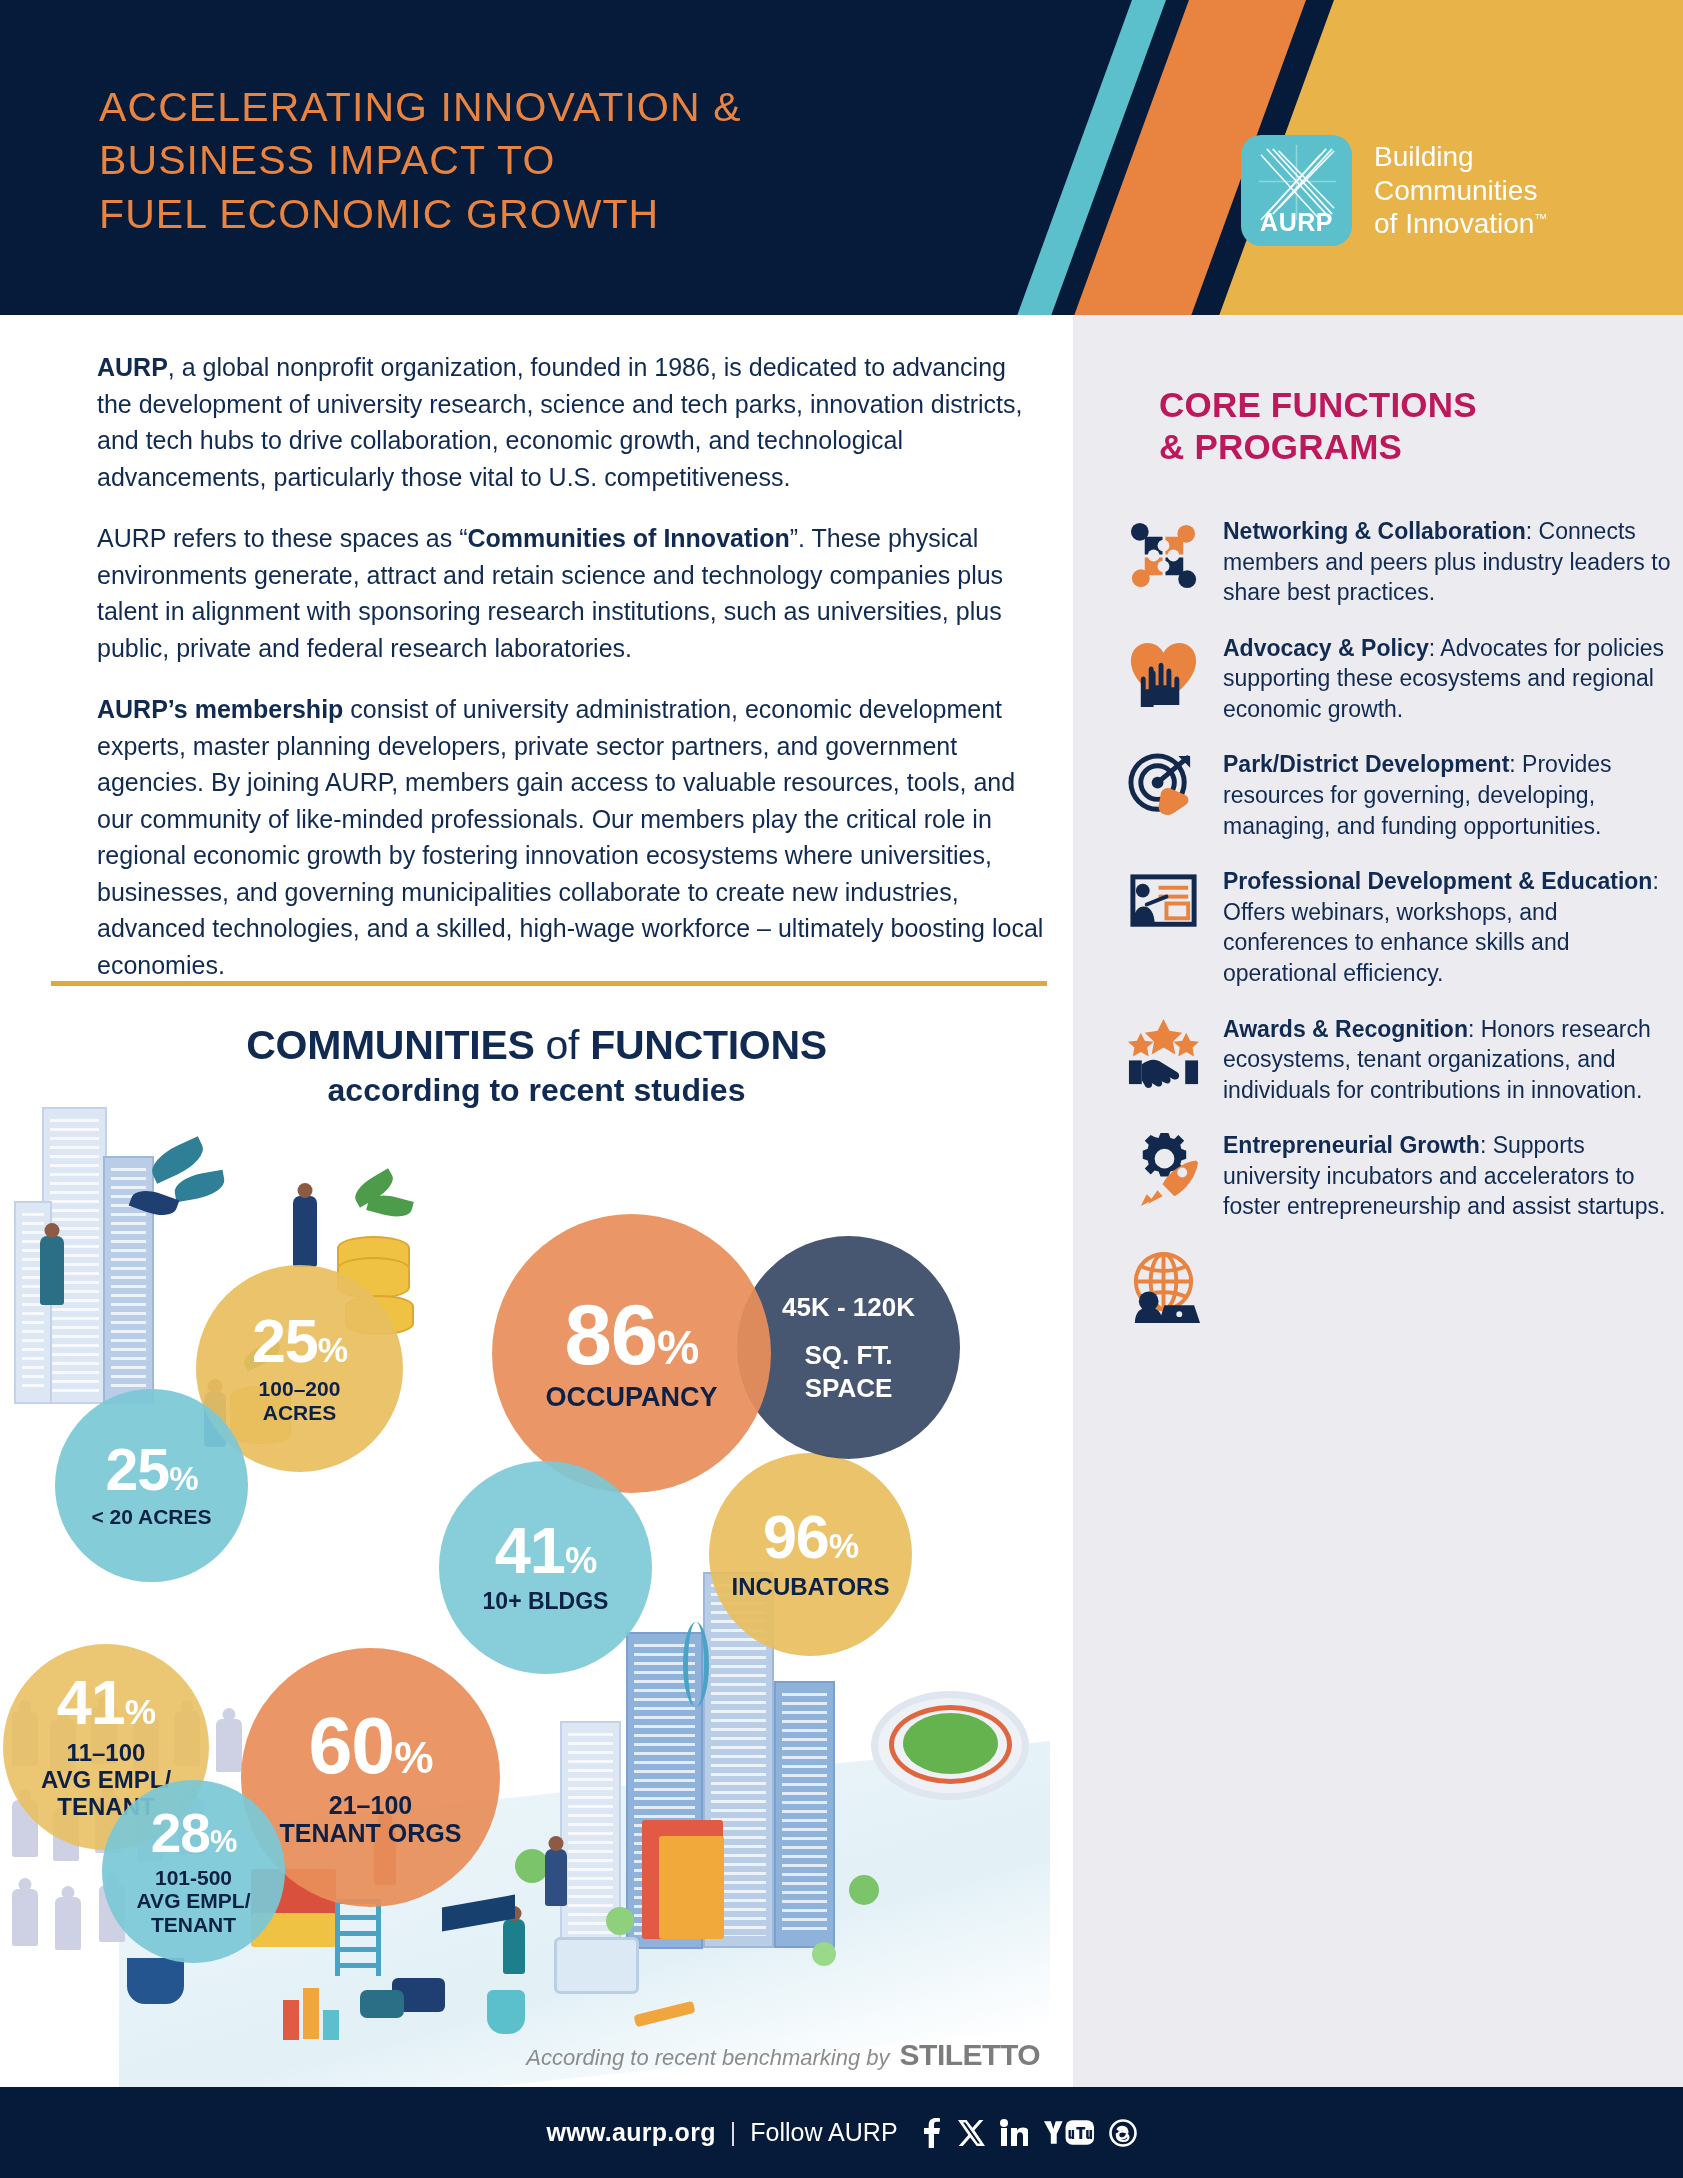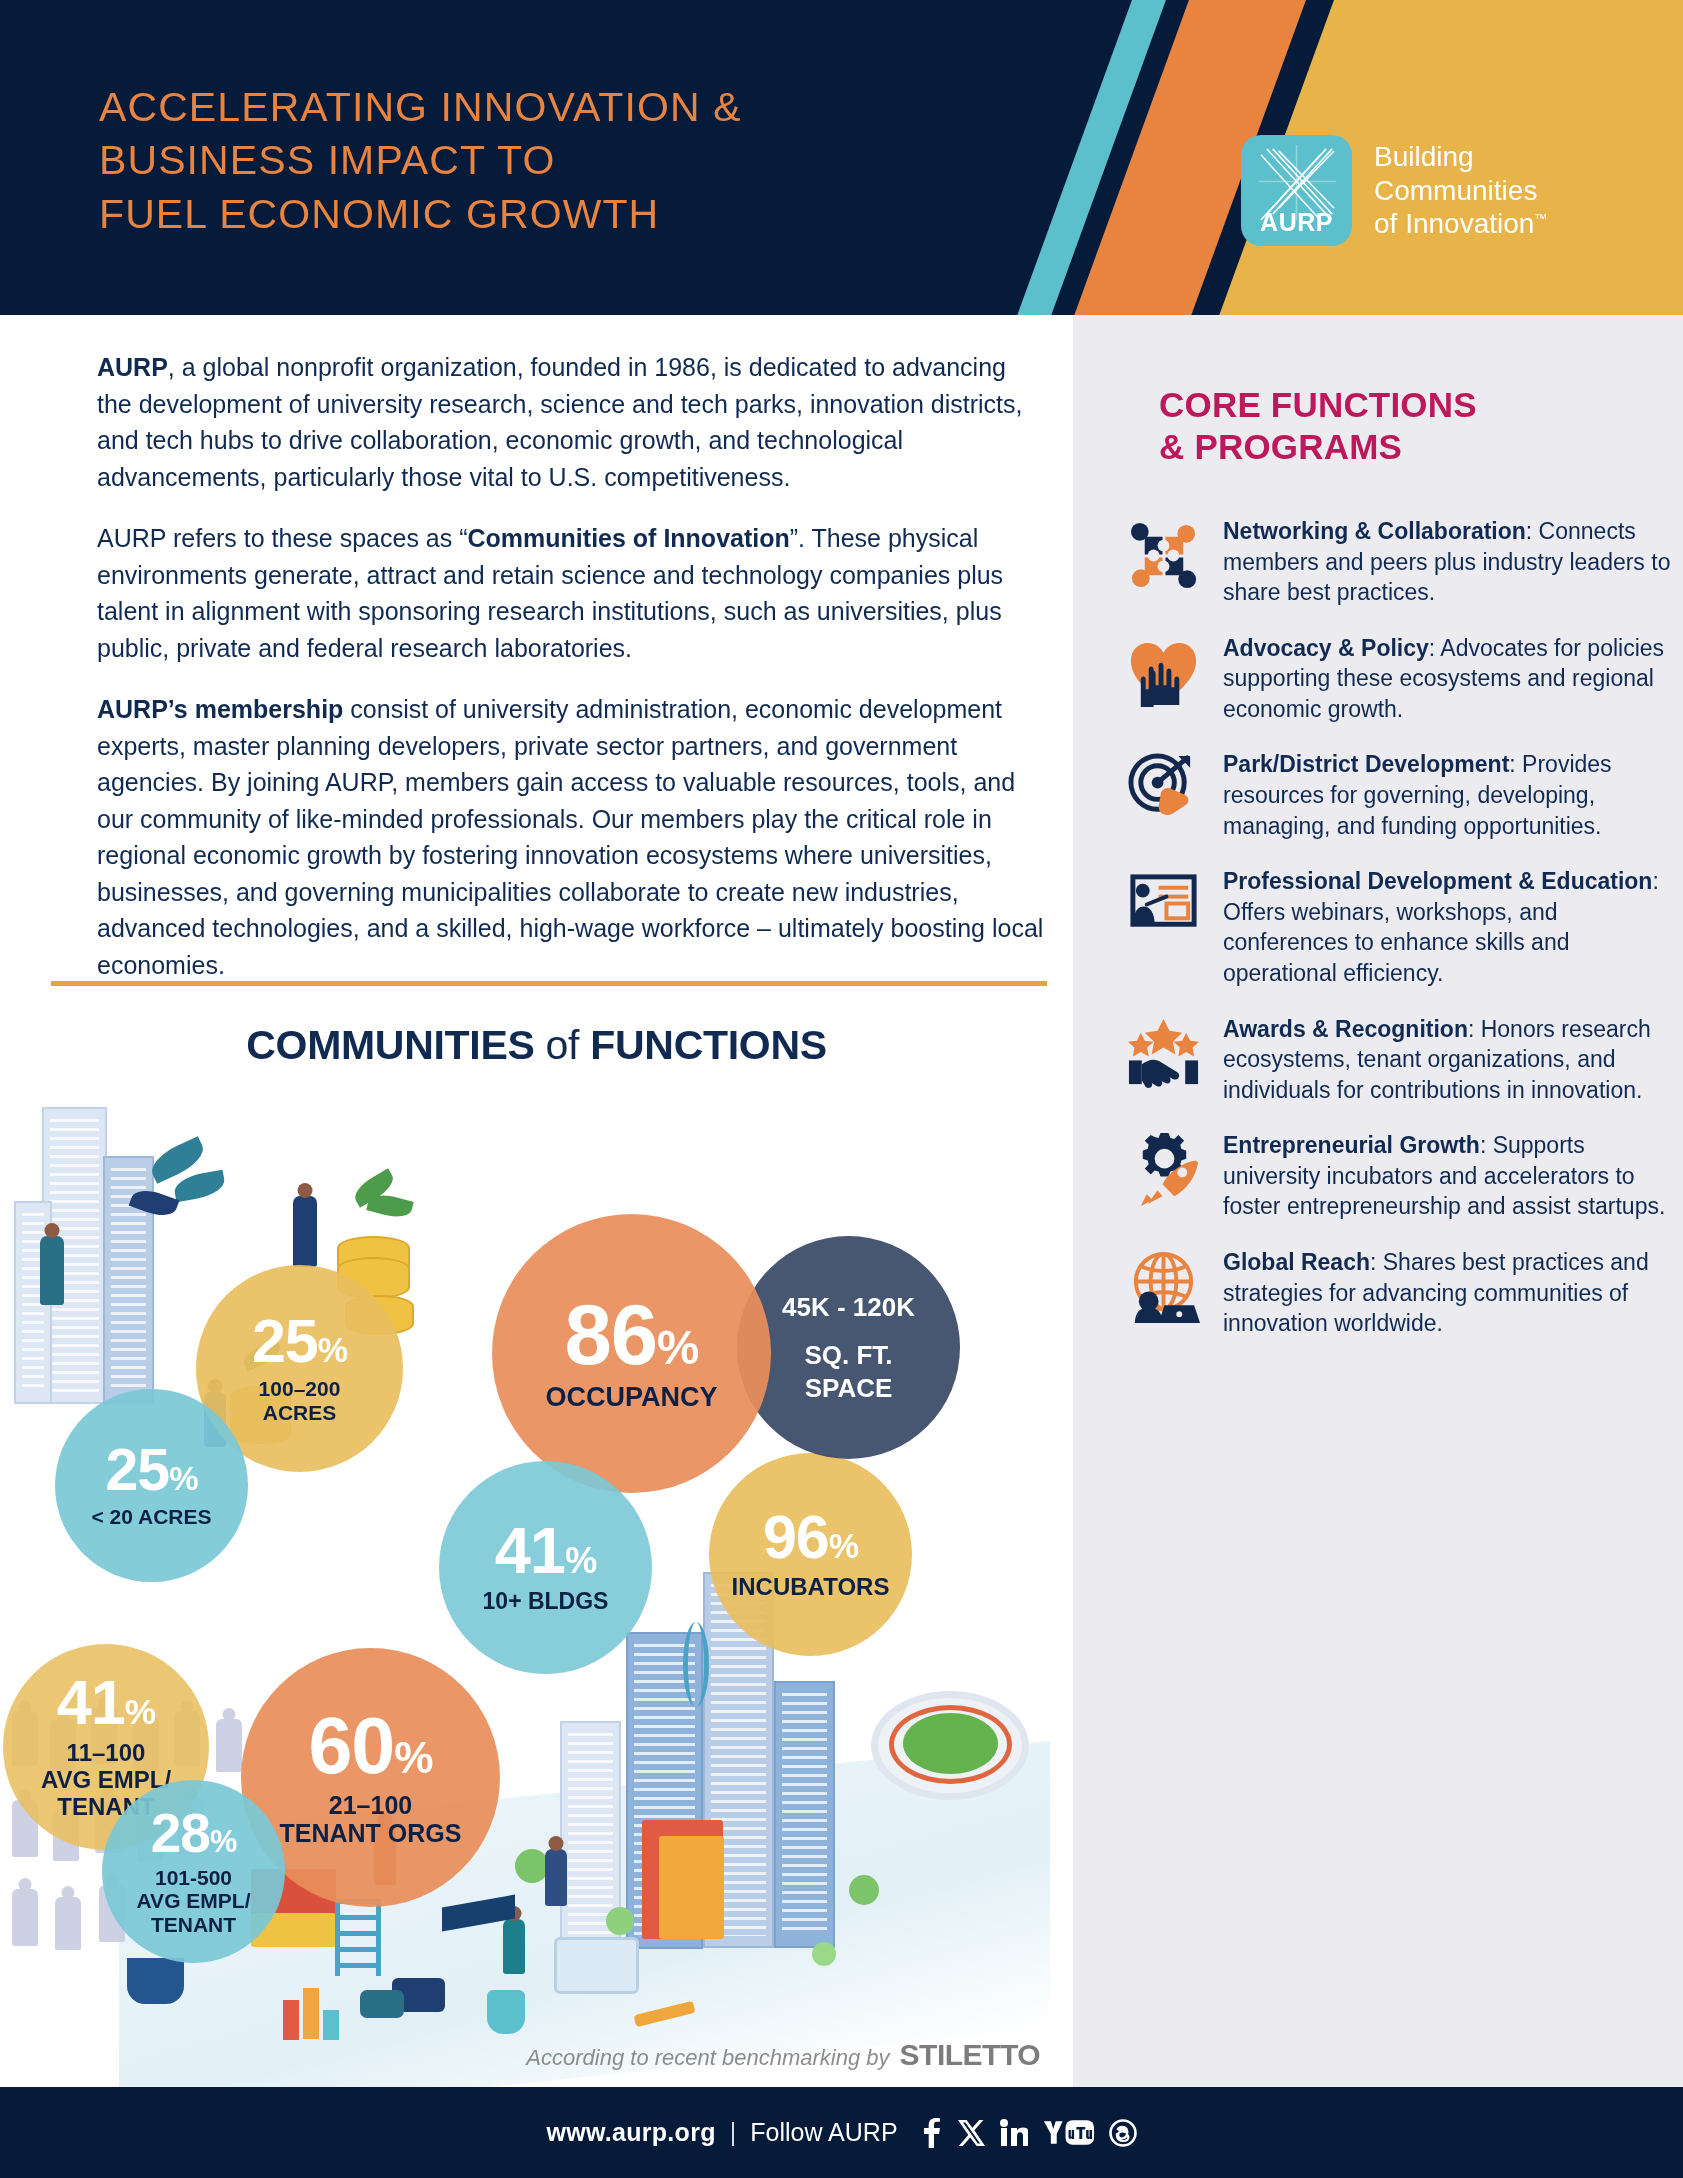--- a/index.html
+++ b/index.html
@@ -284,20 +284,21 @@
       <div style="position:absolute;left:487px;top:992px;width:38px;height:44px;border-radius:6px 6px 16px 16px;background:#5bc0cc;"></div>
       <div style="position:absolute;left:634px;top:1010px;width:61px;height:12px;border-radius:4px;background:#f0a63c;transform:rotate(-14deg);"></div>
       <div style="position:absolute;left:283px;top:1002px;width:16px;height:40px;background:#e05a44;"></div>
       <div style="position:absolute;left:303px;top:990px;width:16px;height:51px;background:#f0a63c;"></div>
       <div style="position:absolute;left:323px;top:1012px;width:16px;height:30px;background:#5bc0cc;"></div>
       <div style="position:absolute;left:683px;top:624px;width:26px;height:85px;border-left:5px solid #4aa3c7;border-right:5px solid #4aa3c7;border-radius:50%;"></div>
       <div style="position:absolute;left:360px;top:992px;width:44px;height:28px;border-radius:7px;background:#2a6f86;"></div>
     </div>
 
     <div id="info-title"><span>COMMUNITIES</span><span class="light"> of </span><span>FUNCTIONS</span></div>
+    <div id="info-sub">according to recent studies</div>
 
     <div class="bubble" id="b-25b">
       <div class="big"><span>25</span><span class="pct">%</span></div>
       <div class="lab" style="white-space:pre-line;">100–200
 ACRES</div>
     </div>
 
     <div class="bubble" id="b-25a">
       <div class="big"><span>25</span><span class="pct">%</span></div>
       <div class="lab">&lt; 20 ACRES</div>
@@ -452,21 +453,20 @@
             <path d="M15 18c14 7 34 7 48 0"></path>
             <path d="M15 50c14-7 34-7 48 0"></path>
             <line x1="39" y1="6" x2="39" y2="62"></line>
           </g>
           <circle cx="24" cy="54" r="10" fill="#12294d"></circle>
           <path d="M10 76c0-11 6-16 14-16s14 5 14 16z" fill="#12294d"></path>
           <path d="M40 58h30l6 18H34z" fill="#12294d"></path>
           <circle cx="55" cy="67" r="3" fill="#ebebf0"></circle>
         </svg>
       </div>
-      <div class="cf-text"><b>Global Reach</b><span>: Shares best practices and strategies for advancing communities of innovation worldwide.</span></div>
     </div>
 
   </div>
 </div>
 
 <div id="footer">
   <div id="footer-inner">
     <span id="footer-url">www.aurp.org</span>
     <span id="footer-sep">|</span>
     <span id="footer-follow">Follow AURP</span>

